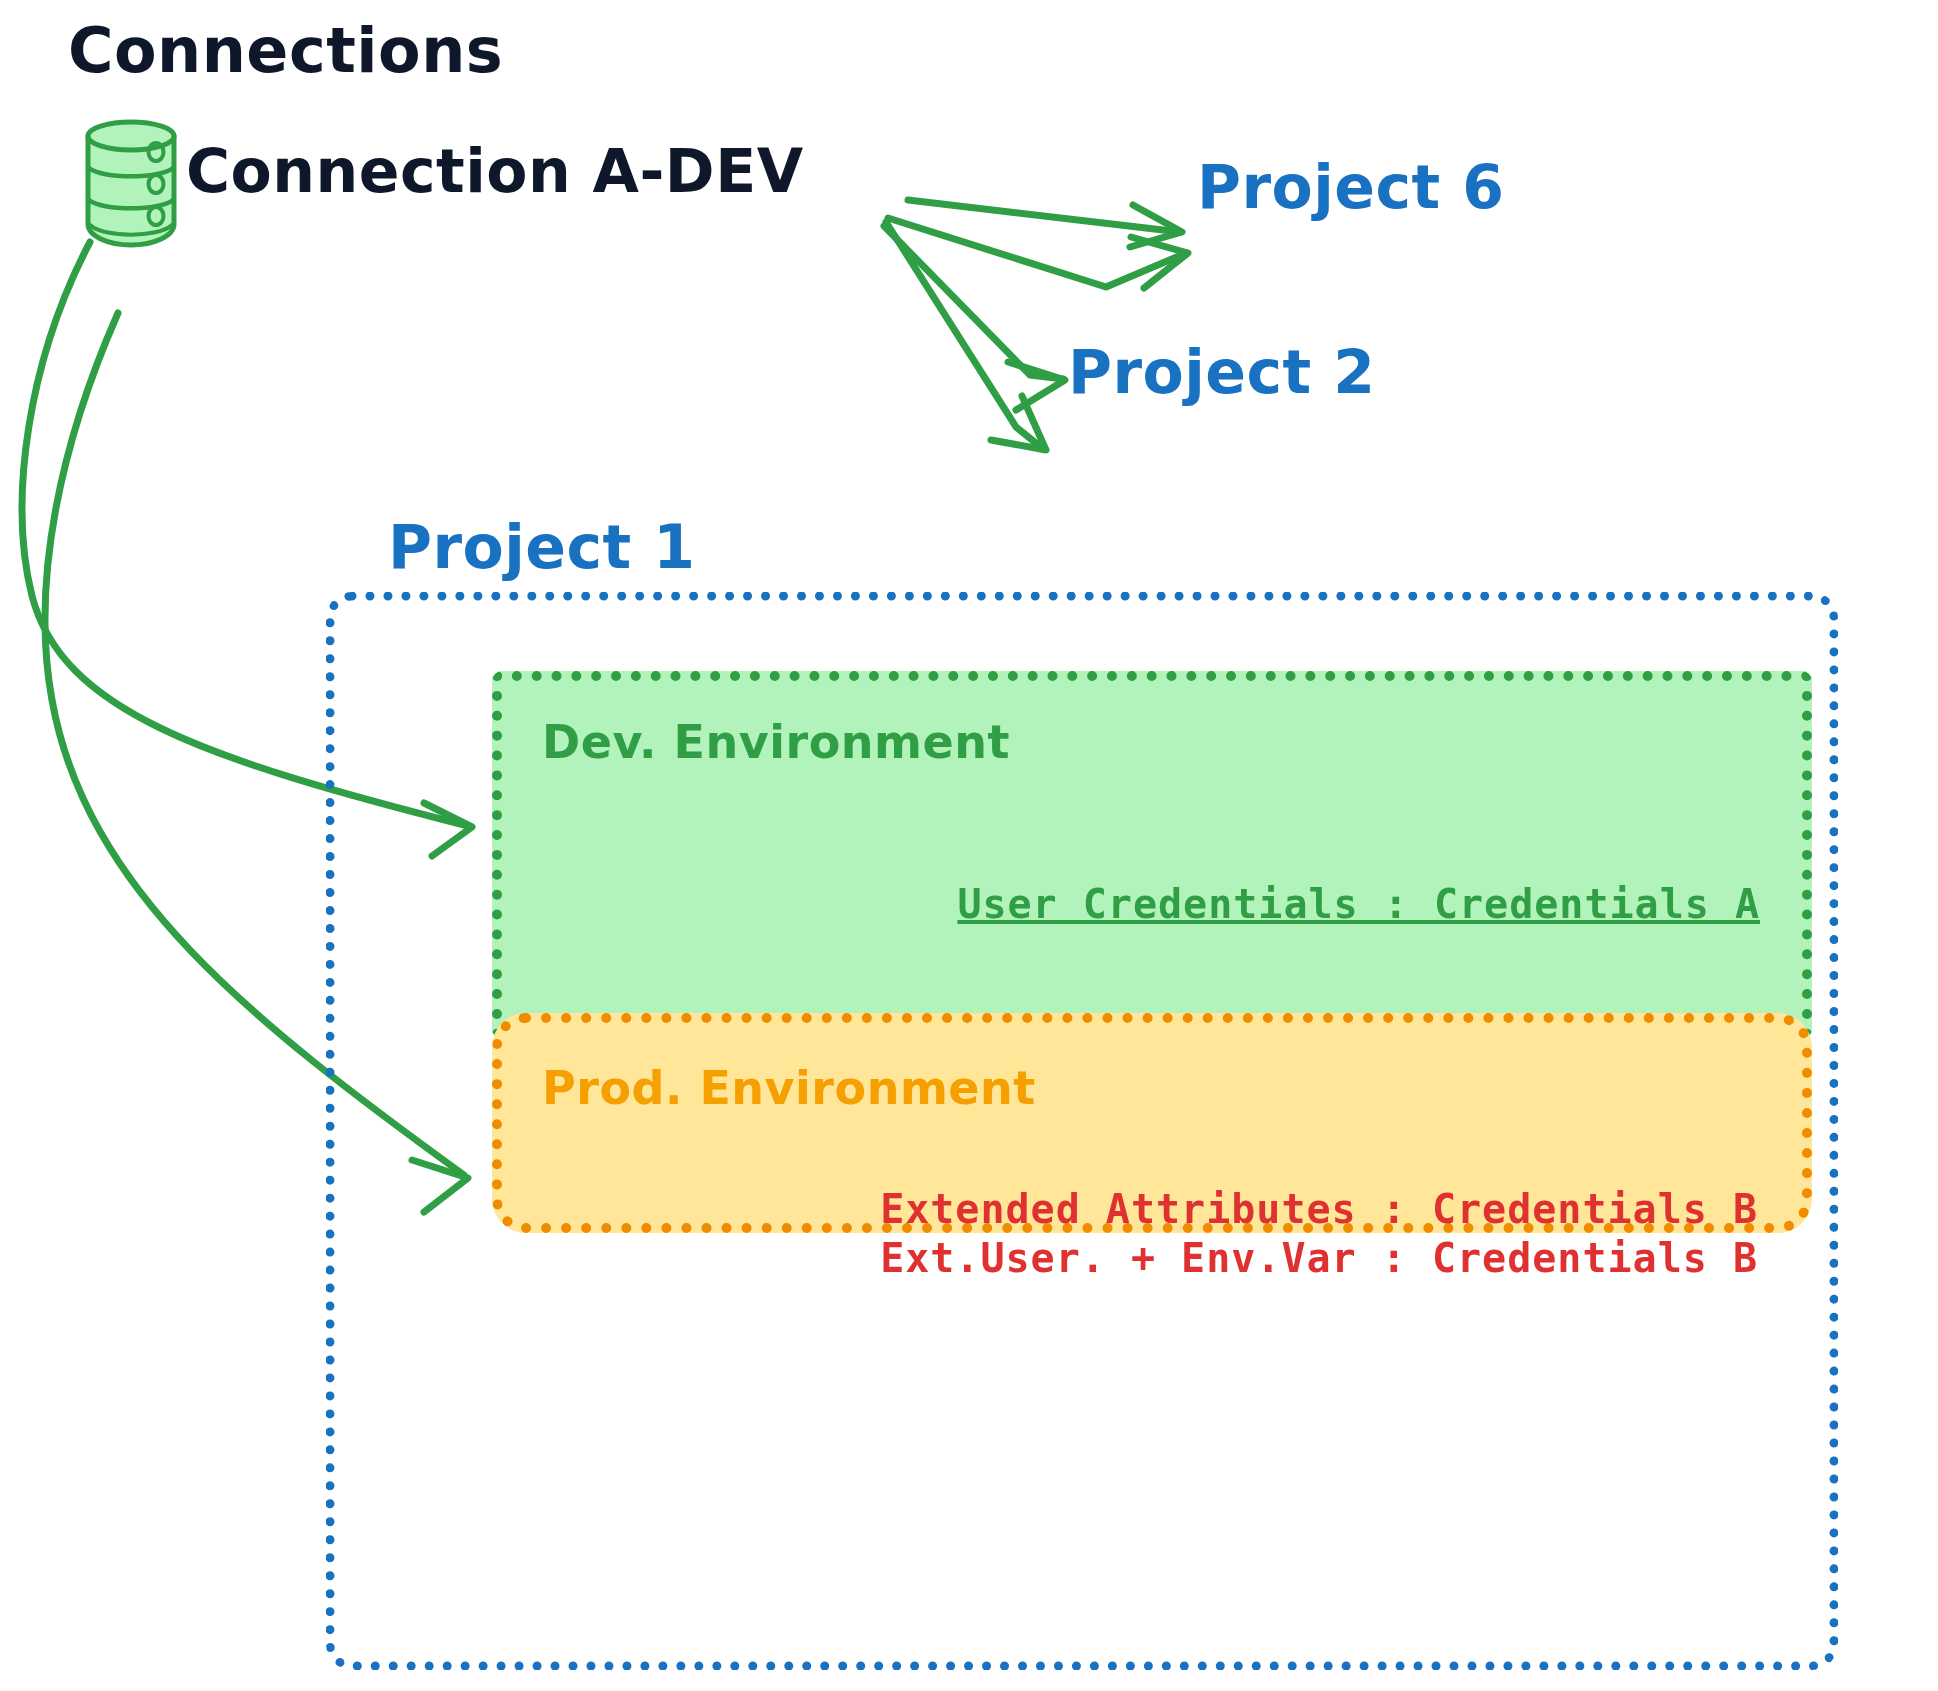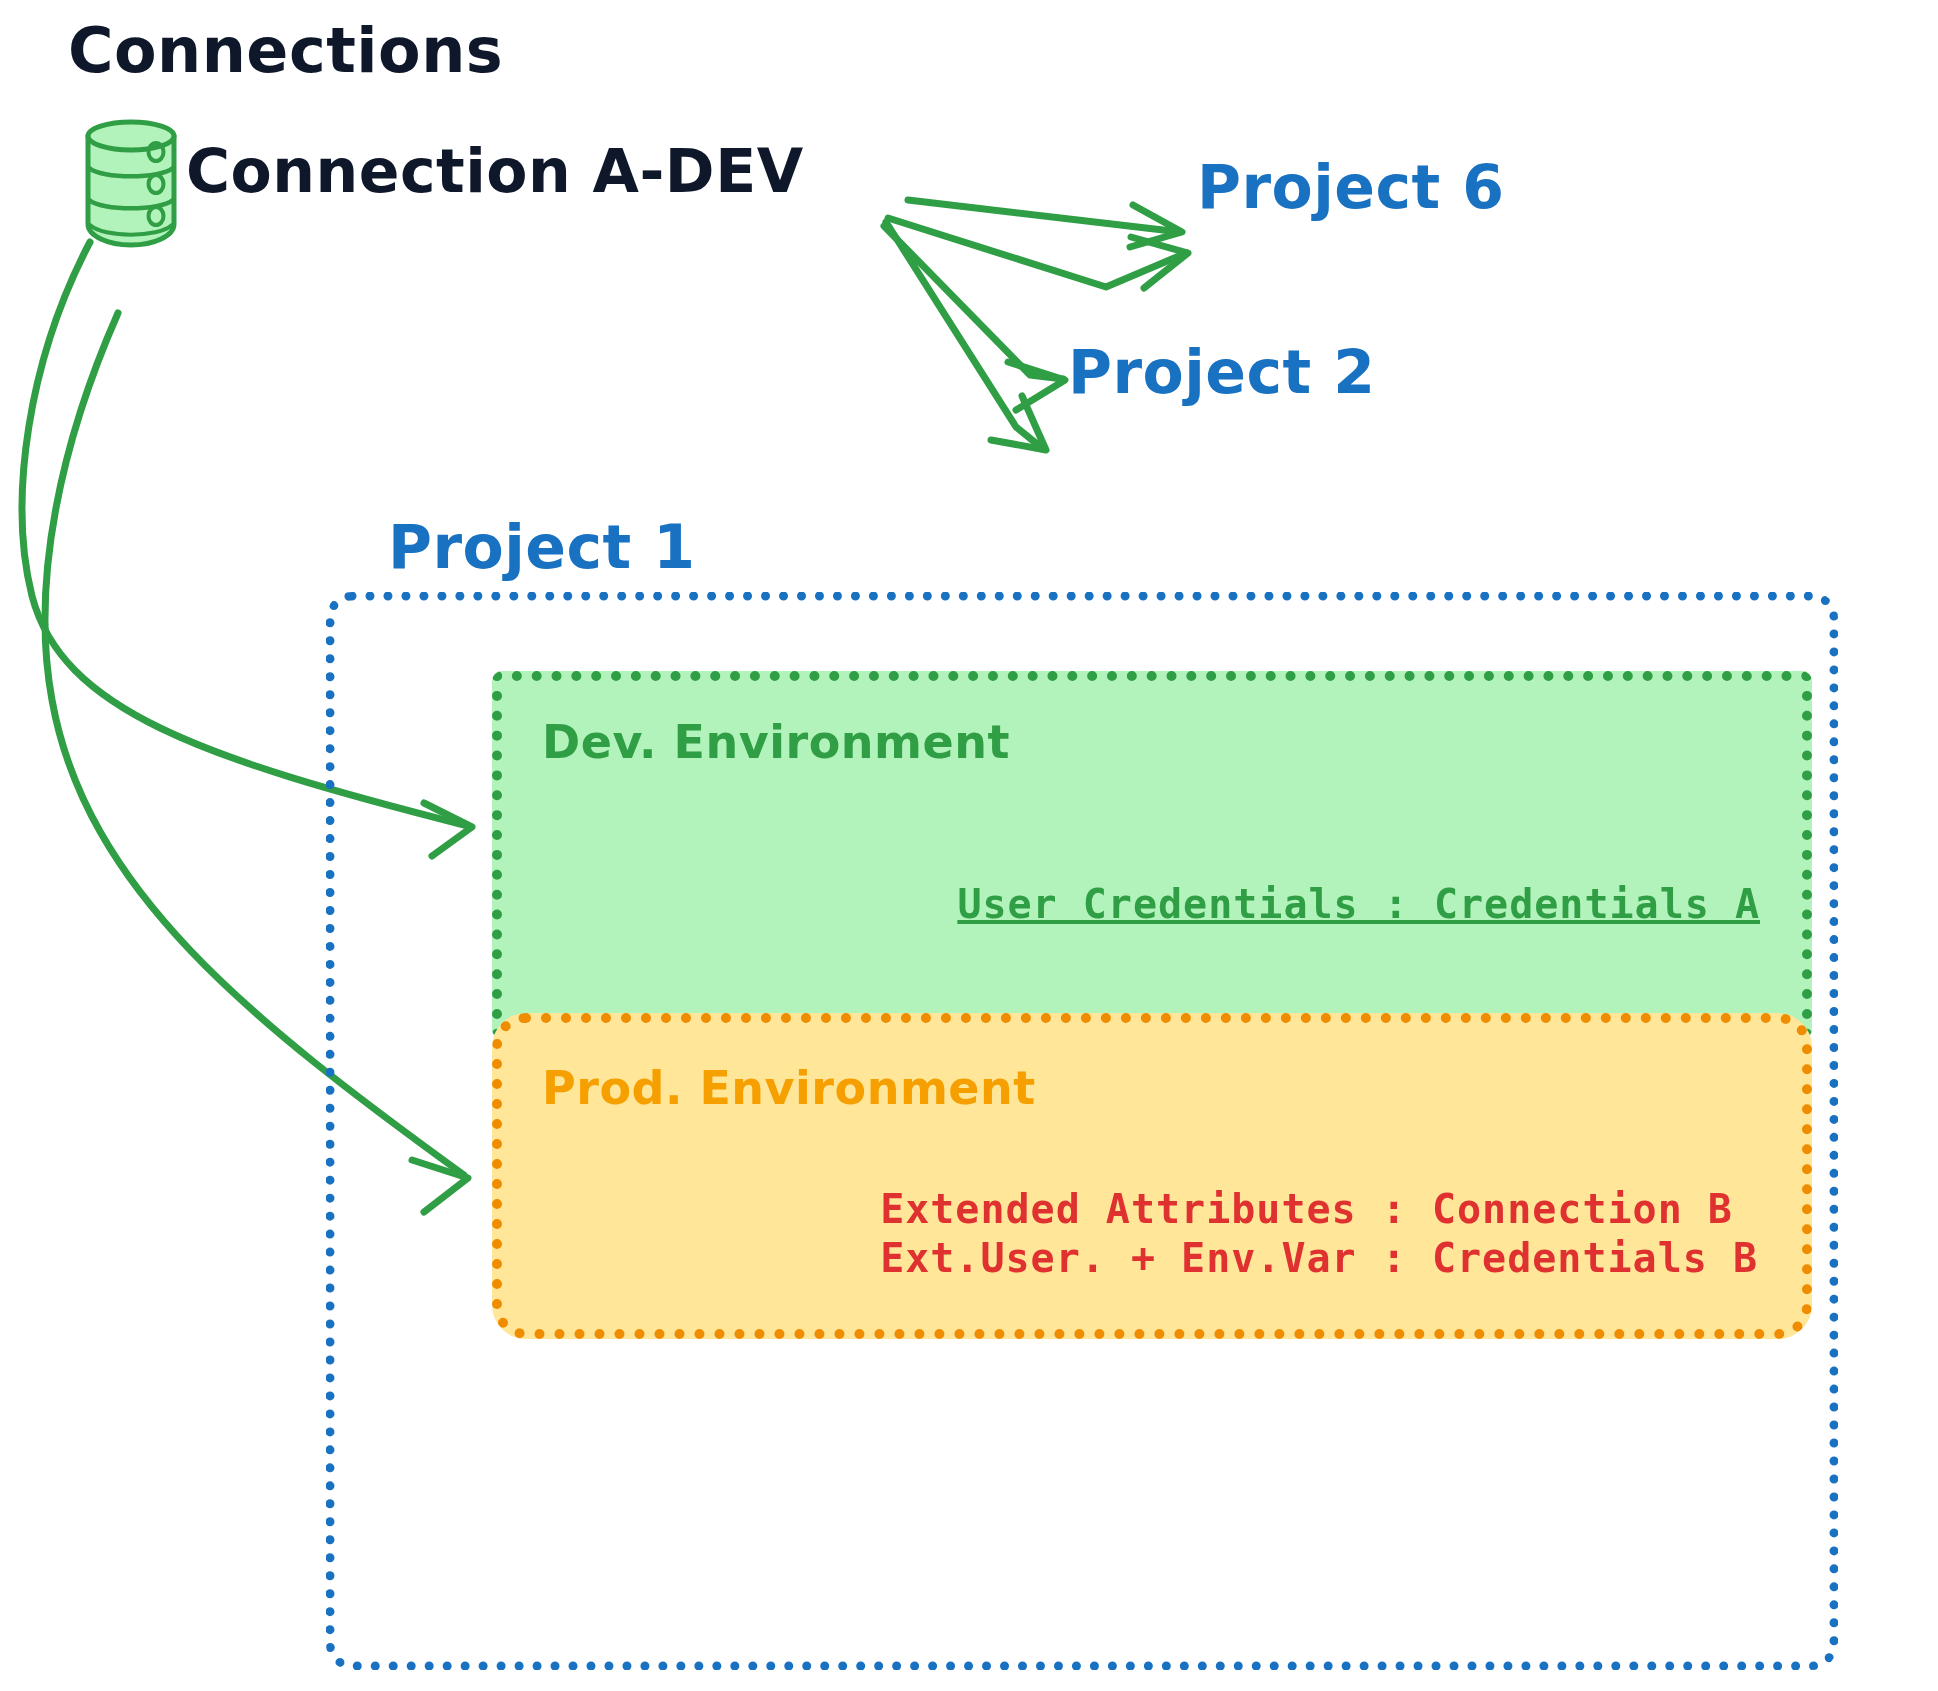--- a/index.html
+++ b/index.html
@@ -102,21 +102,21 @@
     letter-spacing: 1px;
     text-decoration: underline;
   }
 
   
   #prod-env-box {
     position: absolute;
     left: 492px;
     top: 1013px;
     width: 1320px;
-    height: 326px;
+    height: 220px;
     background: #ffe699;
     border: 10px dotted #f08c00;
     border-radius: 34px;
     box-sizing: border-box;
   }
   #prod-env-title {
     left: 40px;
     top: 38px;
     font-size: 46px;
     color: #f59f00;
@@ -209,18 +209,18 @@
   <div id="project1-box"></div>
 
   <div id="dev-env-box">
     <div class="boxtxt hand" id="dev-env-title">Dev. Environment</div>
     <div class="boxtxt mono" id="dev-cred">User Credentials : Credentials A</div>
   </div>
 
   <div id="prod-env-box">
     <div class="boxtxt hand" id="prod-env-title">Prod. Environment</div>
     <div id="prod-lines">
-      <div class="mono">Extended Attributes : Connection B</div>
+      <div class="mono">Extended Attributes : Credentials B</div>
       <div class="mono">Ext.User. + Env.Var : Credentials B</div>
     </div>
   </div>
 
 </div>
 
 </body></html>

